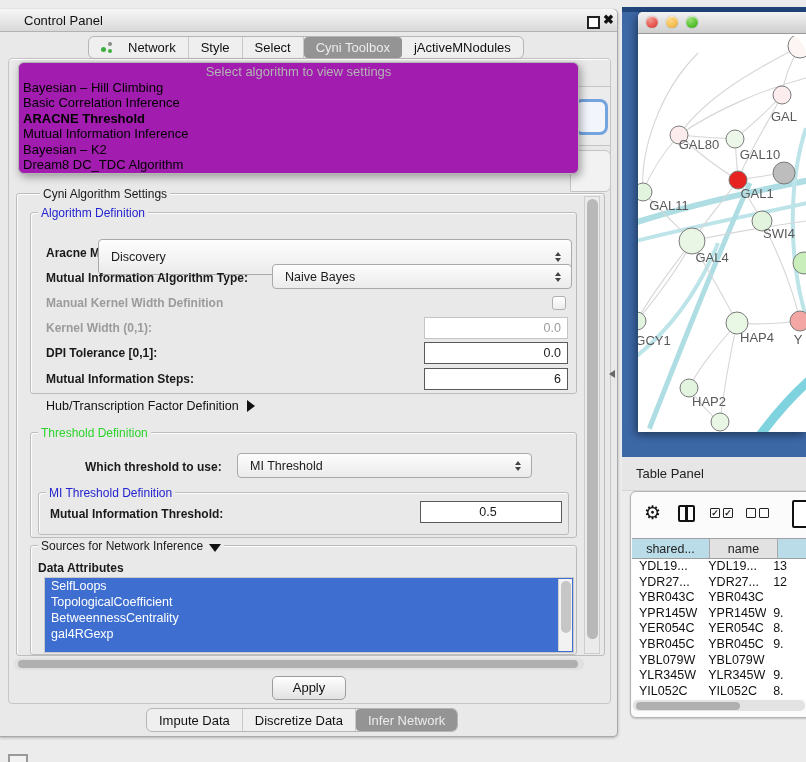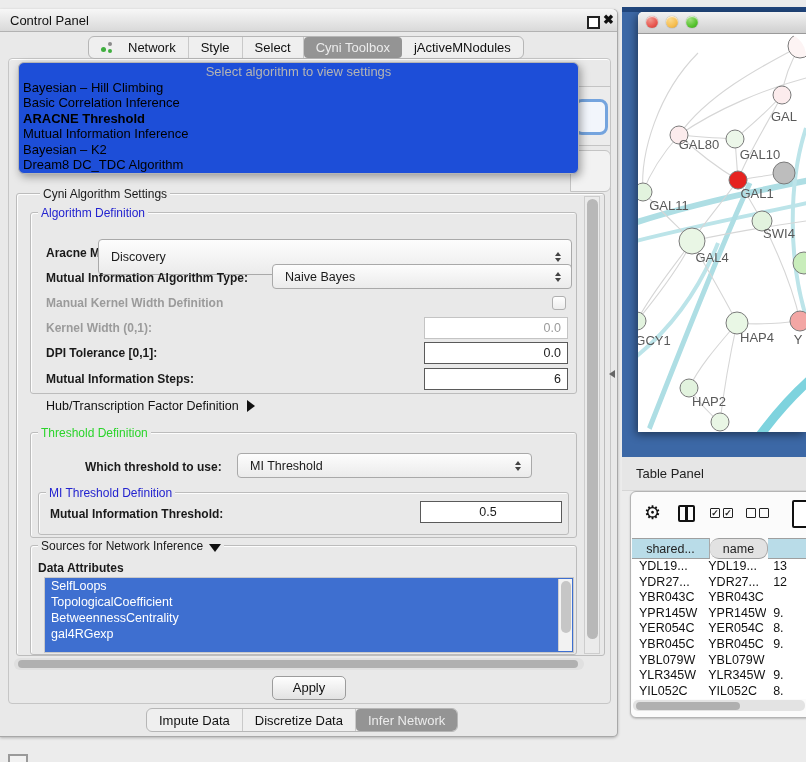--- a/index.html
+++ b/index.html
@@ -3,21 +3,21 @@
 <meta charset="utf-8">
 <style>
   html,body{margin:0;padding:0;}
   body{font-family:"Liberation Sans", sans-serif; background:#ececec;}
   #app{position:relative;width:806px;height:762px;background:#ececec;overflow:hidden;font-size:12px;color:#1a1a1a;}
   .abs{position:absolute;}
 
   
   .cp-window{left:0;top:9px;width:617px;height:726px;background:#e9e9e9;border:1px solid #a8a8a8;border-left:none;border-radius:0 5px 5px 0;box-shadow:0 1px 3px rgba(0,0,0,.25);}
   .cp-titlebar{left:0;top:9px;width:617px;height:22px;background:linear-gradient(#f7f7f7,#d9d9d9);border-bottom:1px solid #b2b2b2;border-radius:0 5px 0 0;}
-  .cp-title{left:10px;top:13px;font-size:13px;color:#111;}
+  .cp-title{left:24px;top:13px;font-size:13px;color:#111;}
   .float-icon{left:587px;top:16px;width:9px;height:9px;border:2px solid #222;background:#fff;}
   .close-icon{left:603px;top:12px;font-size:13px;font-weight:bold;color:#111;}
 
   .cp-content{left:8px;top:58px;width:601px;height:644px;background:#e9e9e9;border:1px solid #c6c6c6;border-radius:4px;box-shadow:inset 0 1px 0 #fff;}
 
   
   .tabbar{display:flex;align-items:stretch;background:#efefef;border:1px solid #b6b6b6;border-radius:6px;overflow:hidden;}
   #top-tabs{left:88px;top:36px;height:21px;}
   #bottom-tabs{left:146px;top:708px;height:22px;}
   .tab{display:flex;align-items:center;gap:16px;padding:0 12px;font-size:13px;color:#111;border-right:1px solid #c9c9c9;background:transparent;white-space:nowrap;}
@@ -26,21 +26,21 @@
   .net-ic{width:11px;height:11px;position:relative;display:inline-block;}
   .net-ic::before{content:"";position:absolute;left:0;top:5px;width:5px;height:5px;border-radius:50%;background:#3fae3f;}
   .net-ic::after{content:"";position:absolute;right:0;top:0;width:4px;height:4px;border-radius:50%;background:#8a8a8a;box-shadow:0 7px 0 #3fae3f;}
 
   
   .frag-box1{left:570px;top:86px;width:39px;height:58px;border:1px solid #c4c4c4;background:#ececec;}
   .frag-ring{left:574px;top:99px;width:28px;height:30px;border:3px solid #74a4de;border-radius:8px;background:#f2f6fc;}
   .frag-box2{left:570px;top:150px;width:39px;height:40px;border:1px solid #c4c4c4;border-radius:0 6px 6px 0;background:#f2f2f2;}
 
   
-  .popup{left:18px;top:62px;width:559px;height:110px;background:#1d4ed8;border:1px solid #b5b5b5;border-radius:6px;box-shadow:2px 3px 8px rgba(0,0,0,.35);overflow:hidden;}
+  .popup{left:18px;top:62px;width:559px;height:110px;background:#a21caf;border:1px solid #b5b5b5;border-radius:6px;box-shadow:2px 3px 8px rgba(0,0,0,.35);overflow:hidden;}
   .popup-prompt{height:16px;line-height:16px;text-align:center;color:#b4b4b4;font-size:13px;margin-top:1px;}
   .popup-item{height:15.4px;line-height:15.4px;padding-left:4px;font-size:13px;color:#000;white-space:nowrap;}
   .popup-item.sel{font-weight:bold;}
 
   
   .group{border:1px solid #bcbcbc;border-radius:3px;box-shadow:inset 1px 1px 0 #fdfdfd;}
   .legend{position:absolute;background:#e9e9e9;padding:0 3px;font-size:12px;white-space:nowrap;}
   .legend.blue{color:#2323cf;}
   .legend.green{color:#2bd42b;}
   .lbl{position:absolute;font-weight:bold;font-size:12px;color:#1a1a1a;white-space:nowrap;}
@@ -318,21 +318,21 @@
   <div class="abs gear">⚙</div>
   <div class="abs cols-icon"></div>
   <span class="abs cbx" style="left:710px;top:508px;">✓</span>
   <span class="abs cbx" style="left:723px;top:508px;">✓</span>
   <span class="abs cbx" style="left:746px;top:508px;"></span>
   <span class="abs cbx" style="left:759px;top:508px;"></span>
   <div class="abs doc-icon"></div>
 
   <div class="abs tp-header" id="tp-header">
       <div class="tp-hcell hl" style="width: 78px;">shared...</div>
-      <div class="tp-hcell" style="width: 58px; border-radius: 9px;">name</div>
+      <div class="tp-hcell" style="width: 68px;">name</div>
       <div class="tp-hcell hl" style="width: 49px;"></div>
     </div>
   <div class="abs tp-rows" id="tp-rows">
       <div class="tp-row">
         <div class="tp-cell" style="width: 78px;">YDL19...</div>
         <div class="tp-cell" style="width: 73px;">YDL19...</div>
         <div class="tp-cell" style="width: 49px;">13</div>
       </div>
       <div class="tp-row">
         <div class="tp-cell" style="width: 78px;">YDR27...</div>

